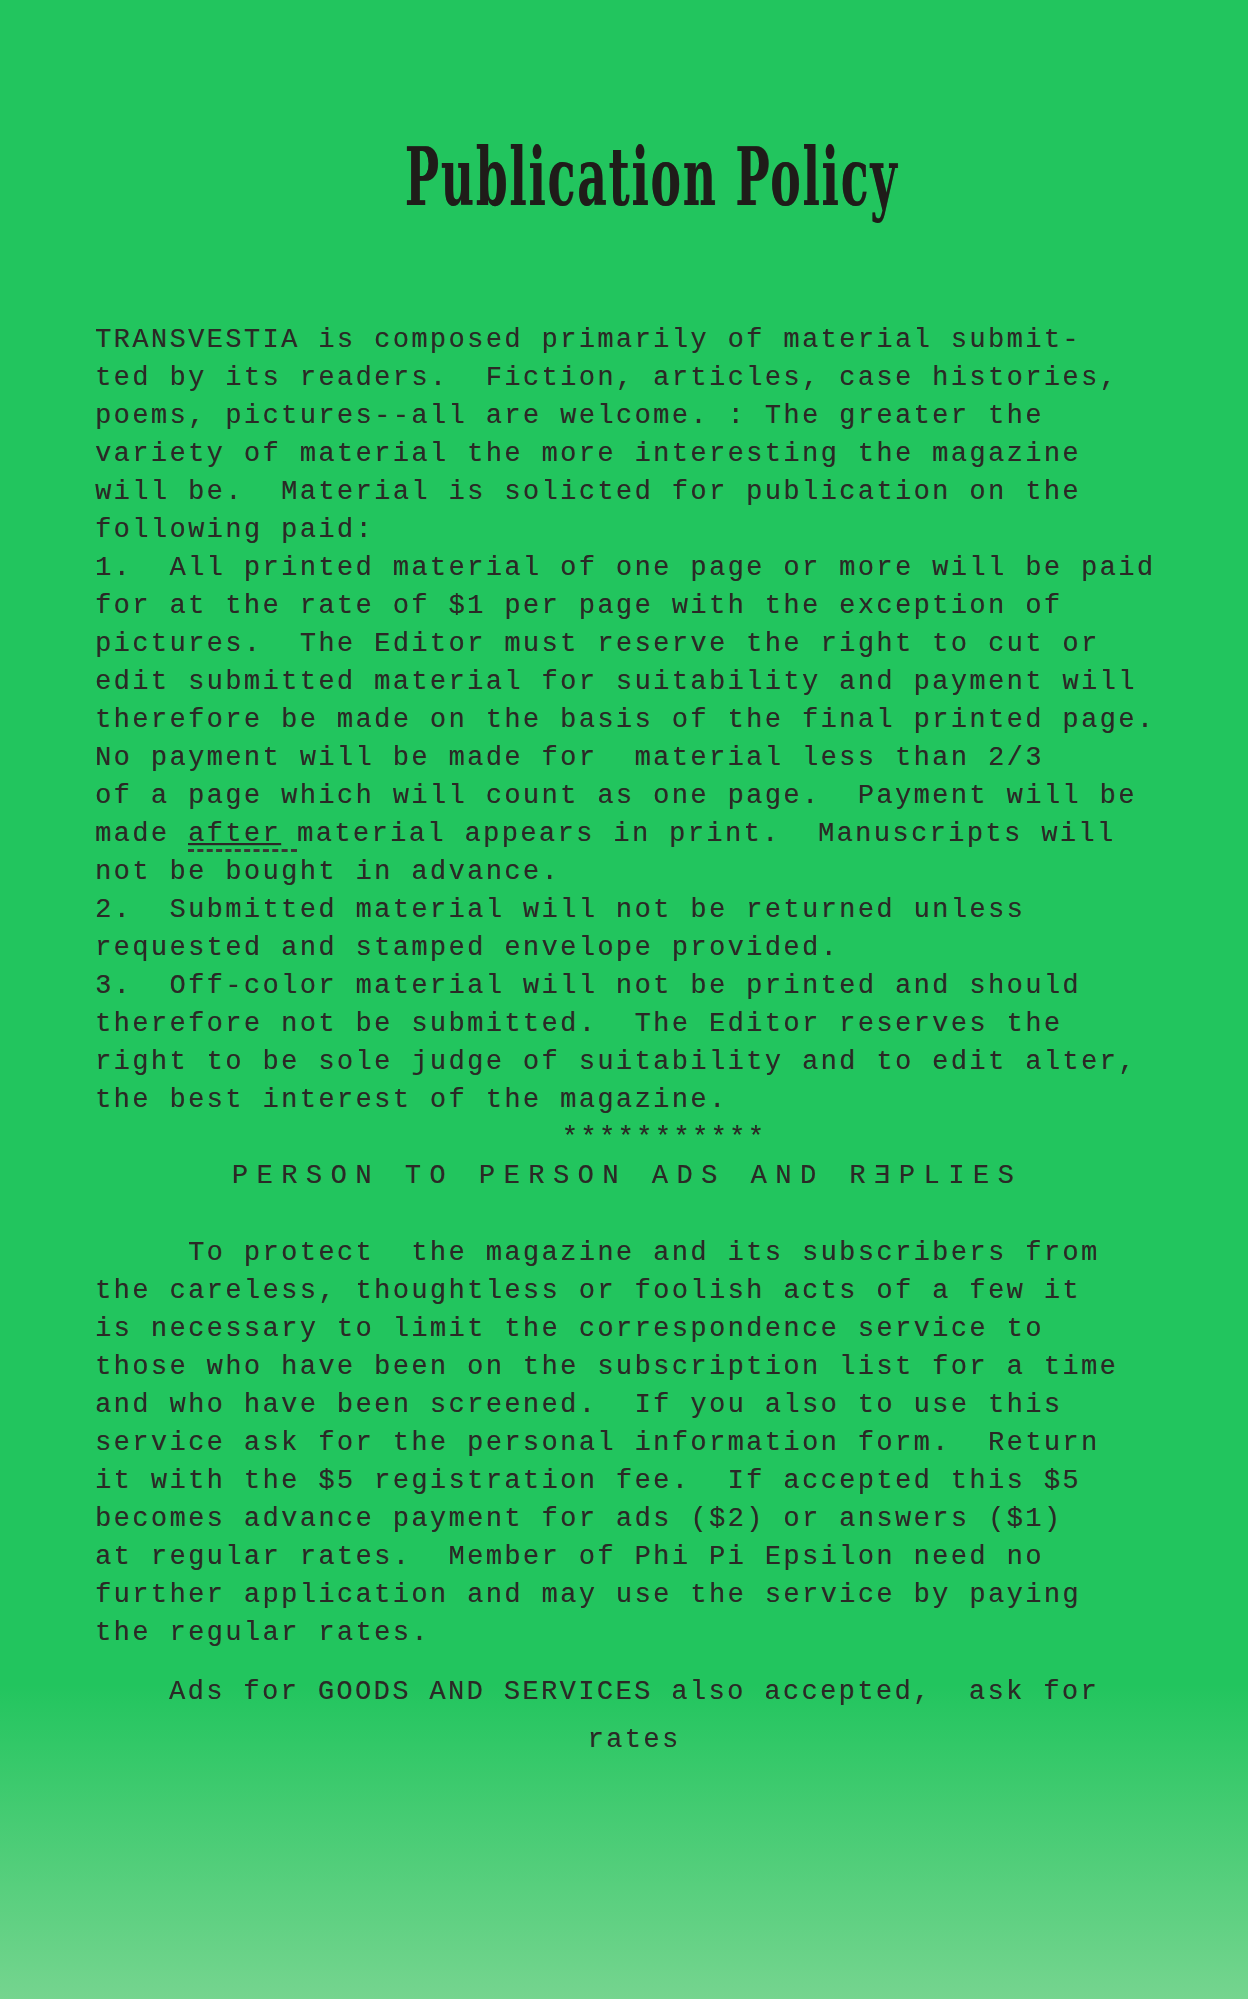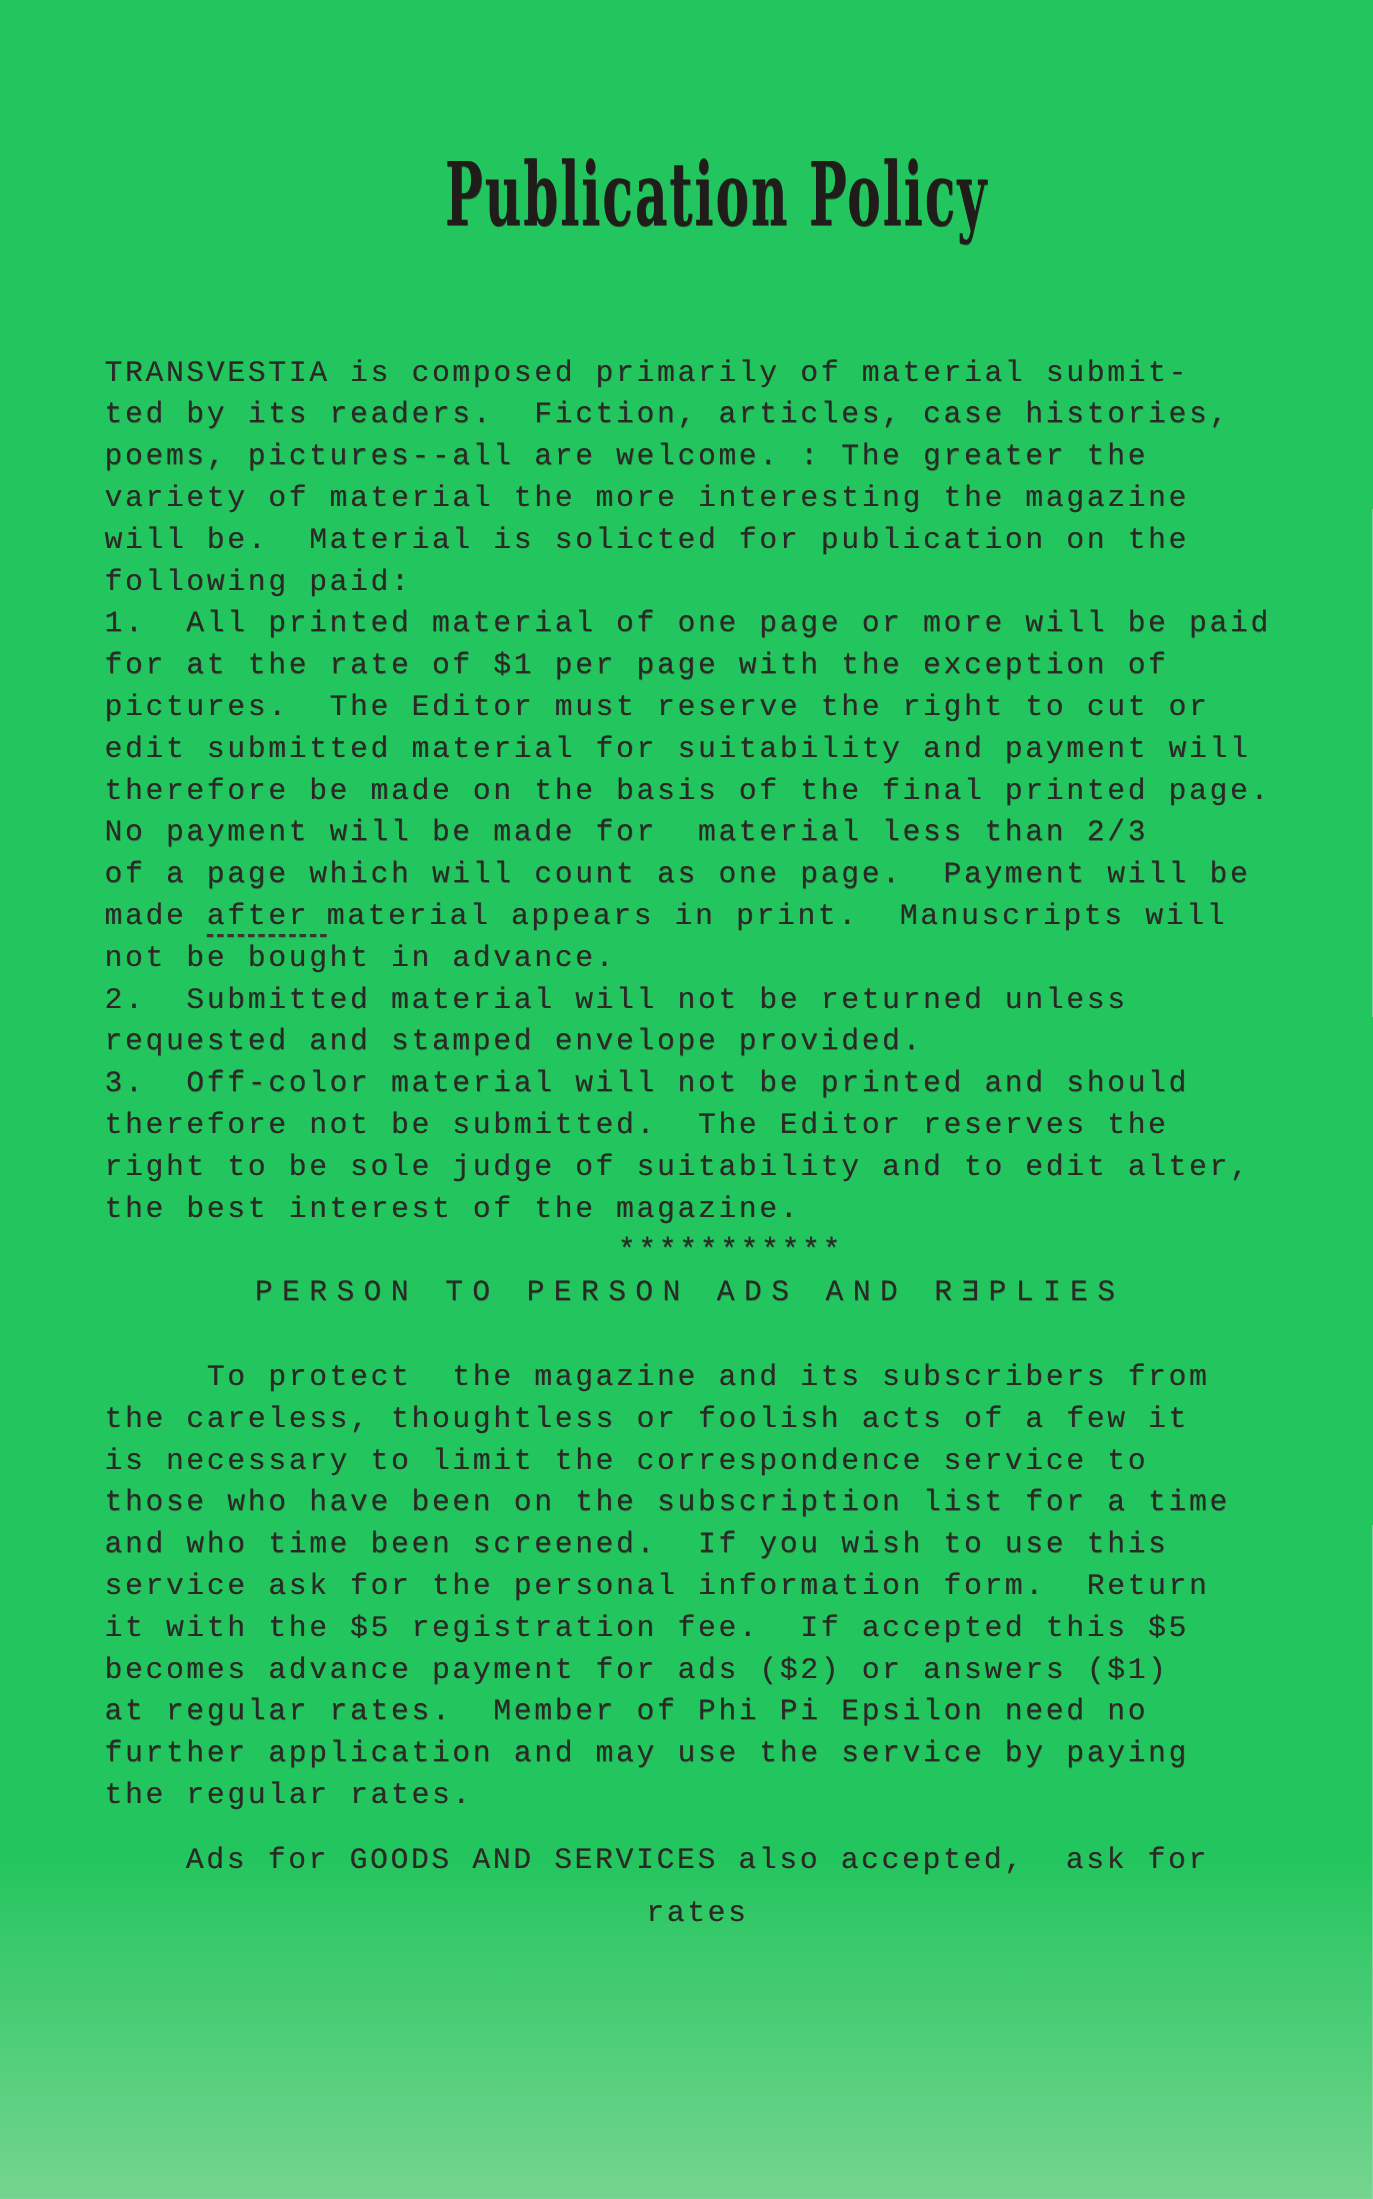--- a/index.html
+++ b/index.html
@@ -51,20 +51,21 @@
     white-space:pre;
     text-align:center;
     margin-left:-26px;
     letter-spacing:8.5px;
   }
   .para2 { margin-top:39px; }
   .footer { margin-top:16px; line-height:48px; margin-left:-12px;text-align:center; }
   .u-word {
     border-bottom:3px dashed #3a3733;
     padding-right:16px;
+    text-decoration:underline;
   }
 </style>
 </head>
 <body>
 
 <div class="page">
 
   <div class="scan-tint"></div>
 
   <div class="title">
@@ -103,21 +104,21 @@
 
     <div class="line separator">***********</div>
 
     <div class="line heading">PERSON TO PERSON ADS AND RƎPLIES</div>
 
     <div class="para2">
         <div class="line">     To protect  the magazine and its subscribers from</div>
         <div class="line">the careless, thoughtless or foolish acts of a few it</div>
         <div class="line">is necessary to limit the correspondence service to</div>
         <div class="line">those who have been on the subscription list for a time</div>
-        <div class="line">and who time been screened.  If you wish to use this</div>
+        <div class="line">and who have been screened.  If you also to use this</div>
         <div class="line">service ask for the personal information form.  Return</div>
         <div class="line">it with the $5 registration fee.  If accepted this $5</div>
         <div class="line">becomes advance payment for ads ($2) or answers ($1)</div>
         <div class="line">at regular rates.  Member of Phi Pi Epsilon need no</div>
         <div class="line">further application and may use the service by paying</div>
         <div class="line">the regular rates.</div>
       </div>
 
     <div class="footer">
         <div class="line">Ads for GOODS AND SERVICES also accepted,  ask for</div>

